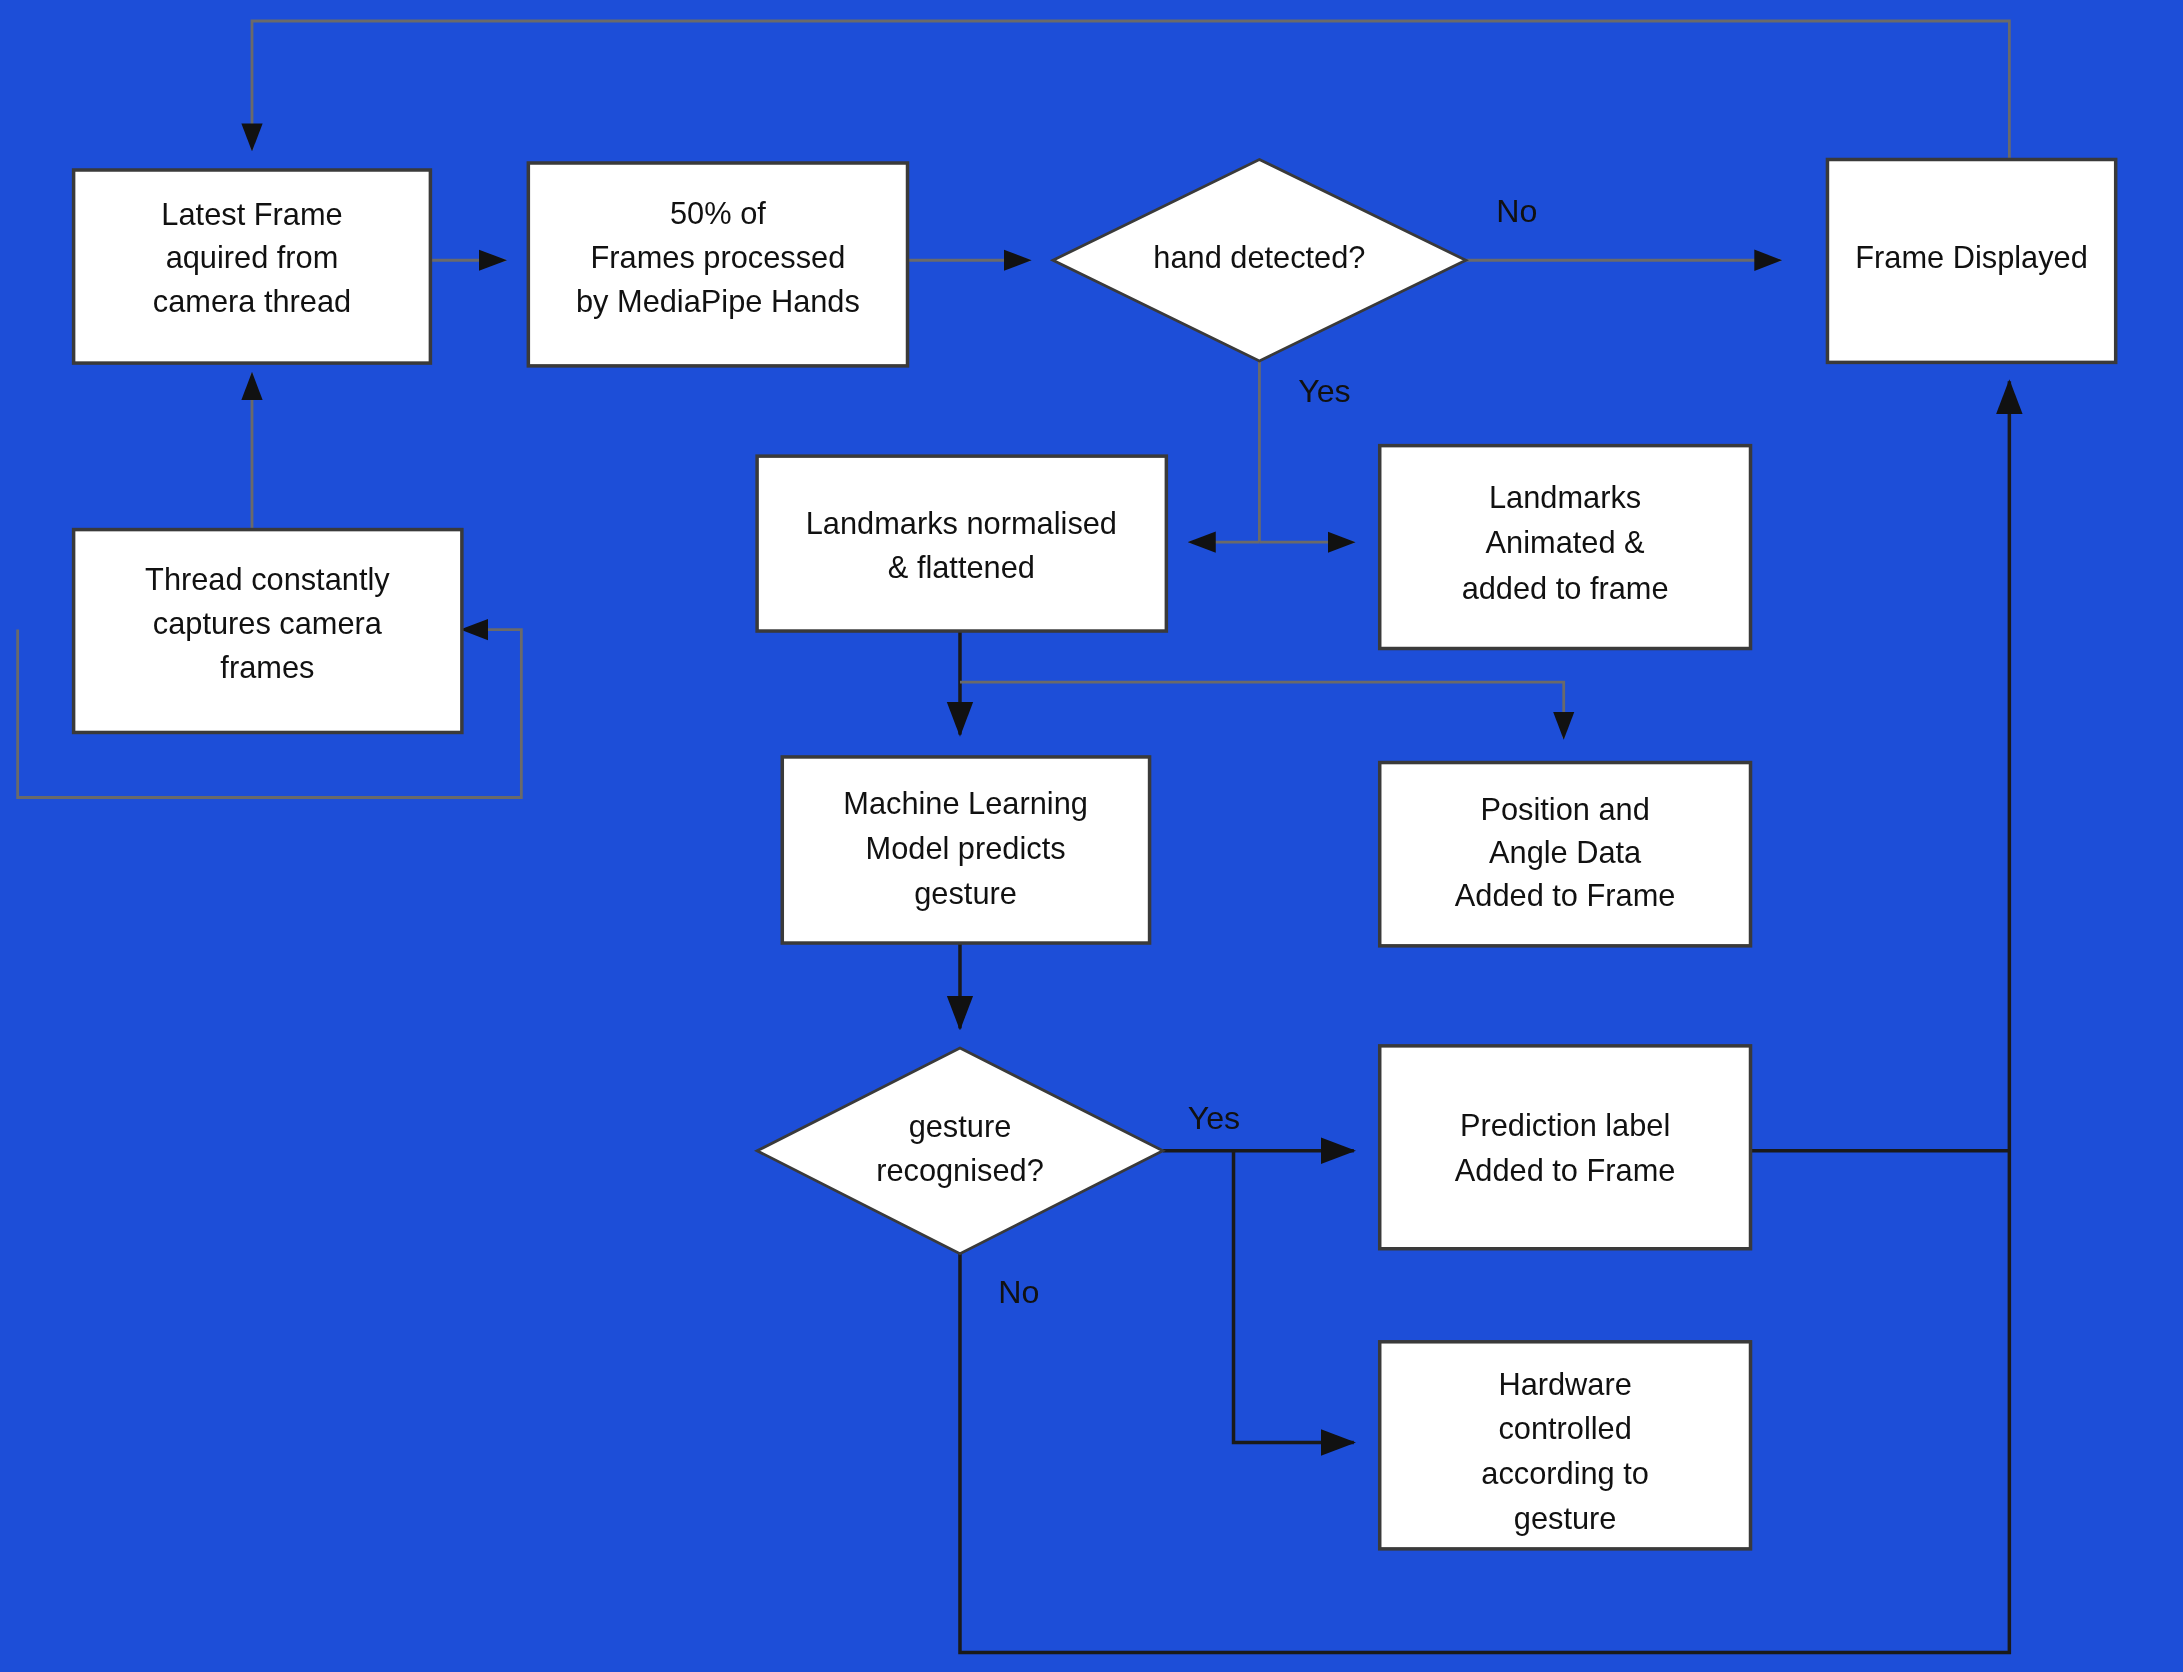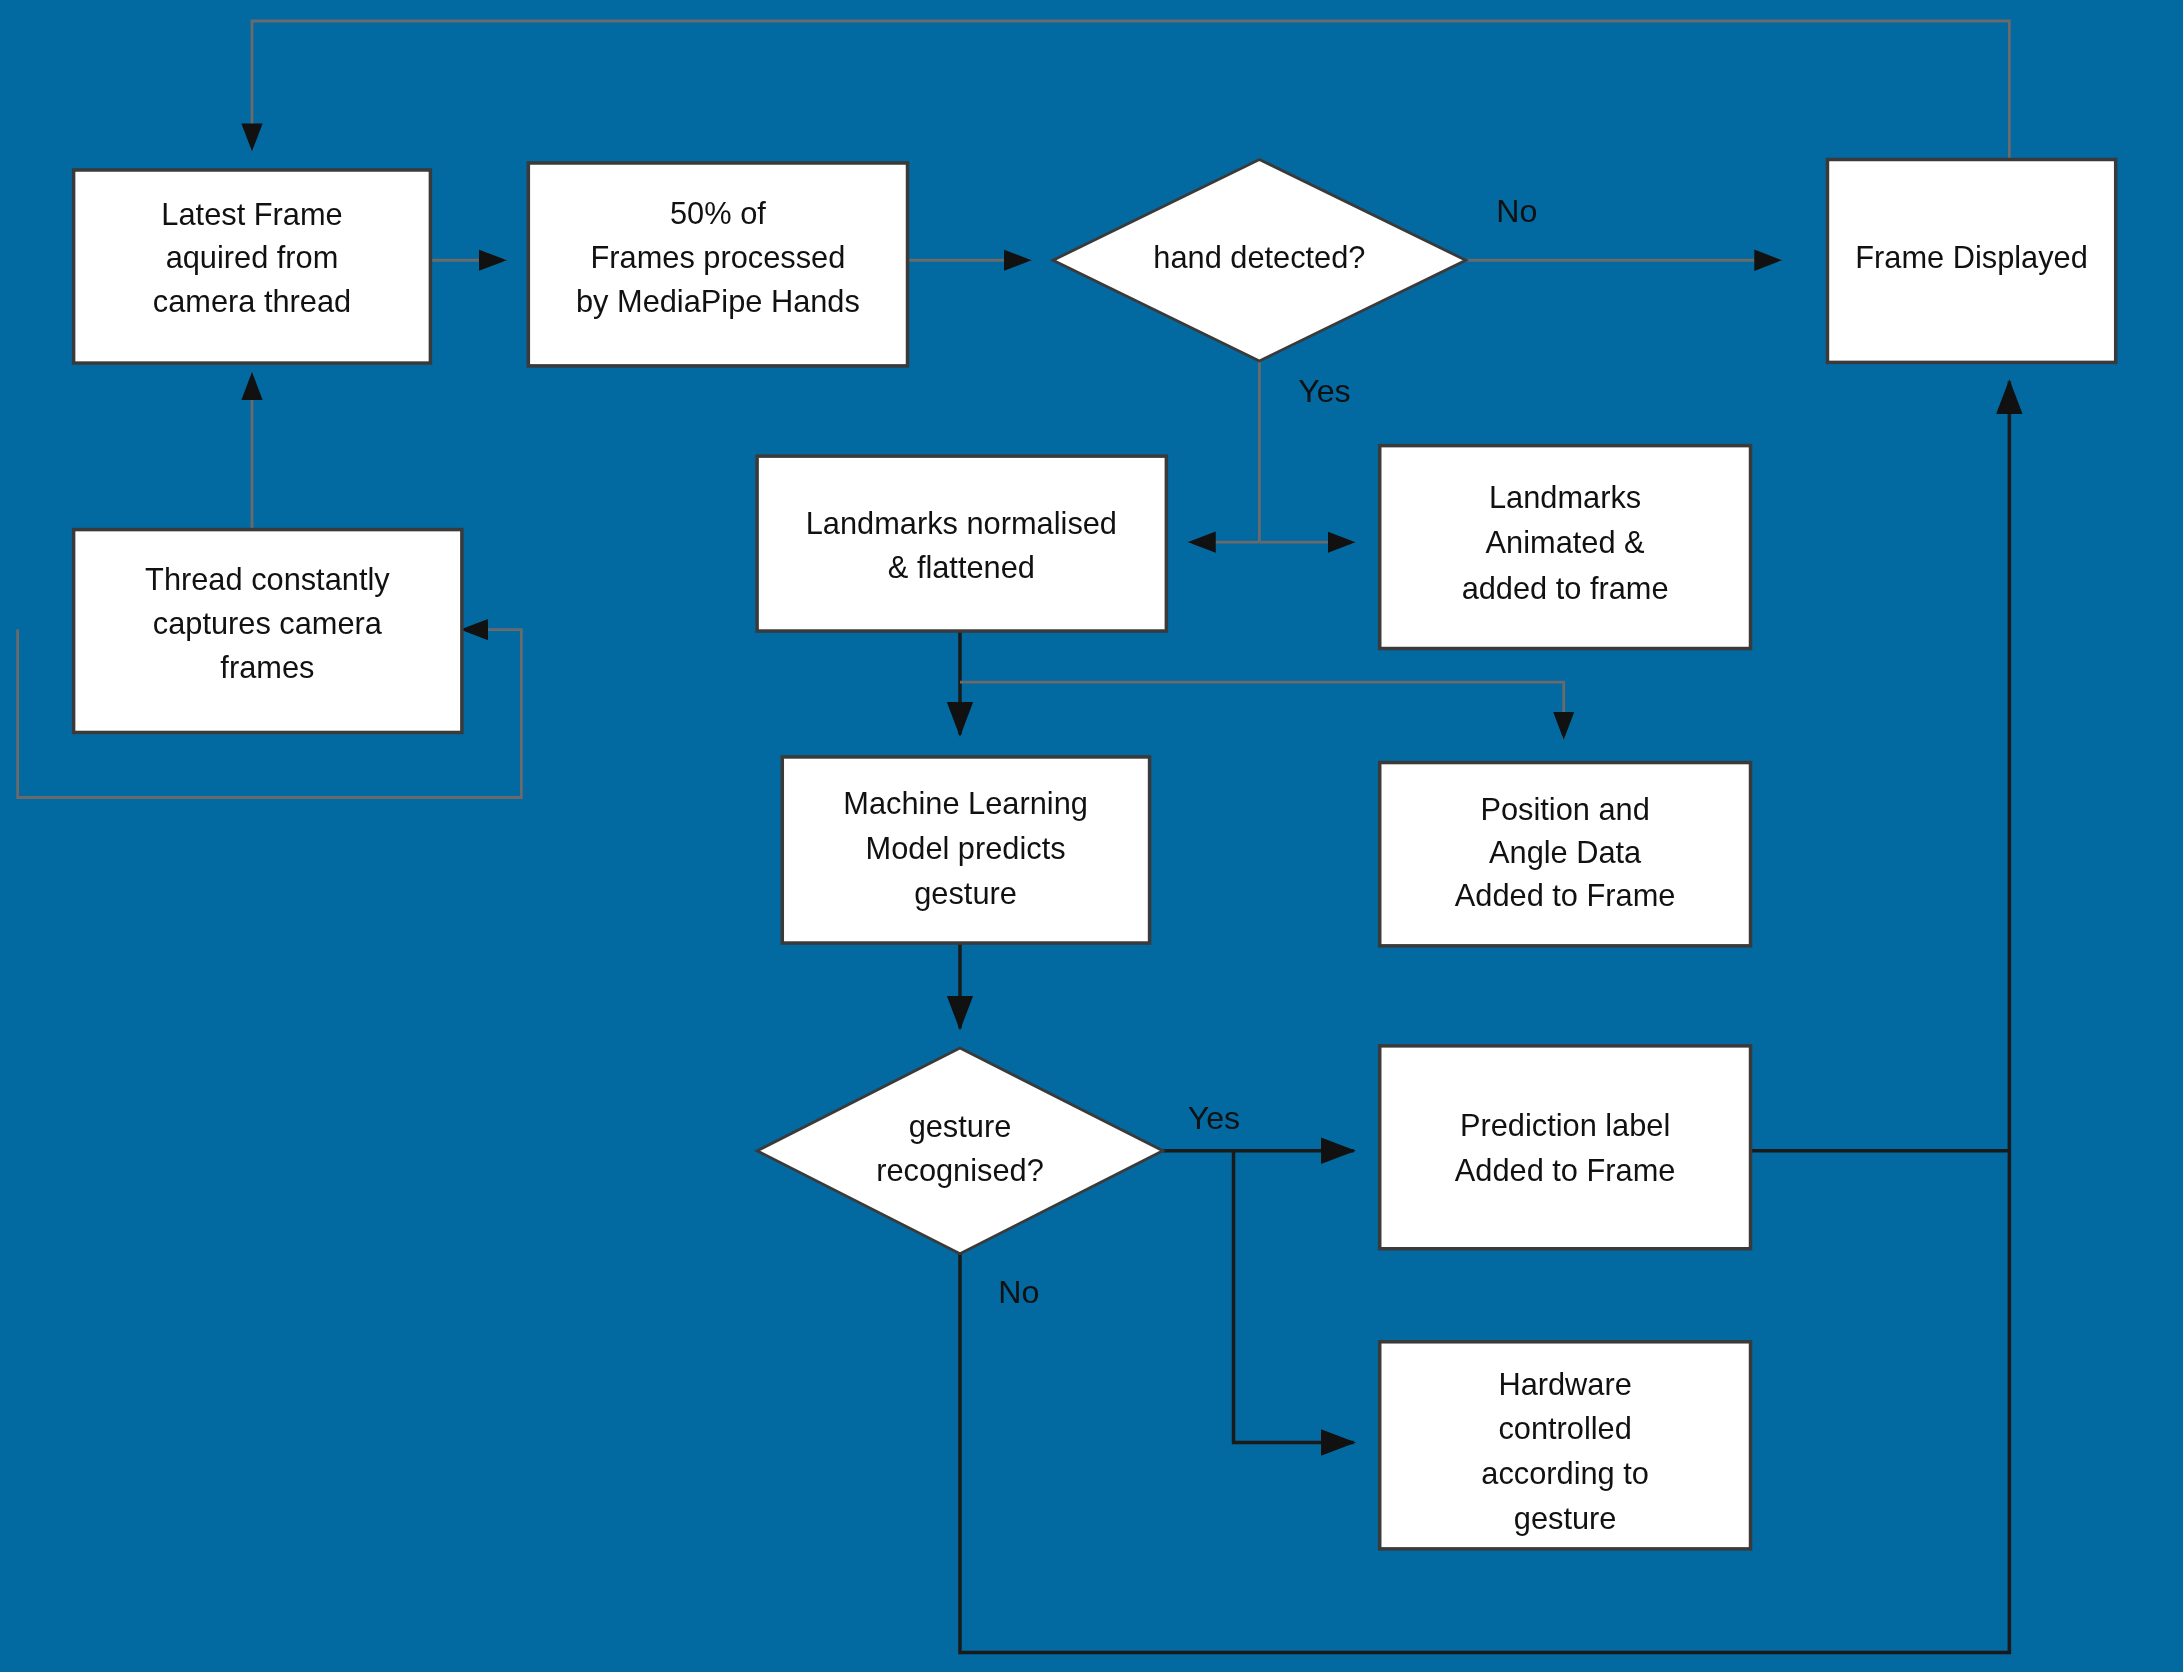--- a/index.html
+++ b/index.html
@@ -4,21 +4,21 @@
 <style>
   html, body {
     margin: 0;
     padding: 0;
     background: #ffffff;
   }
   #diagram-root {
     position: relative;
     width: 2183px;
     height: 1672px;
-    background: #0369a1;
+    background: #1d4ed8;
     font-family: "Liberation Sans", sans-serif;
   }
   svg.flow {
     display: block;
     width: 2183px;
     height: 1672px;
   }
   .node-box {
     fill: #ffffff;
     stroke: #3a3a3a;

